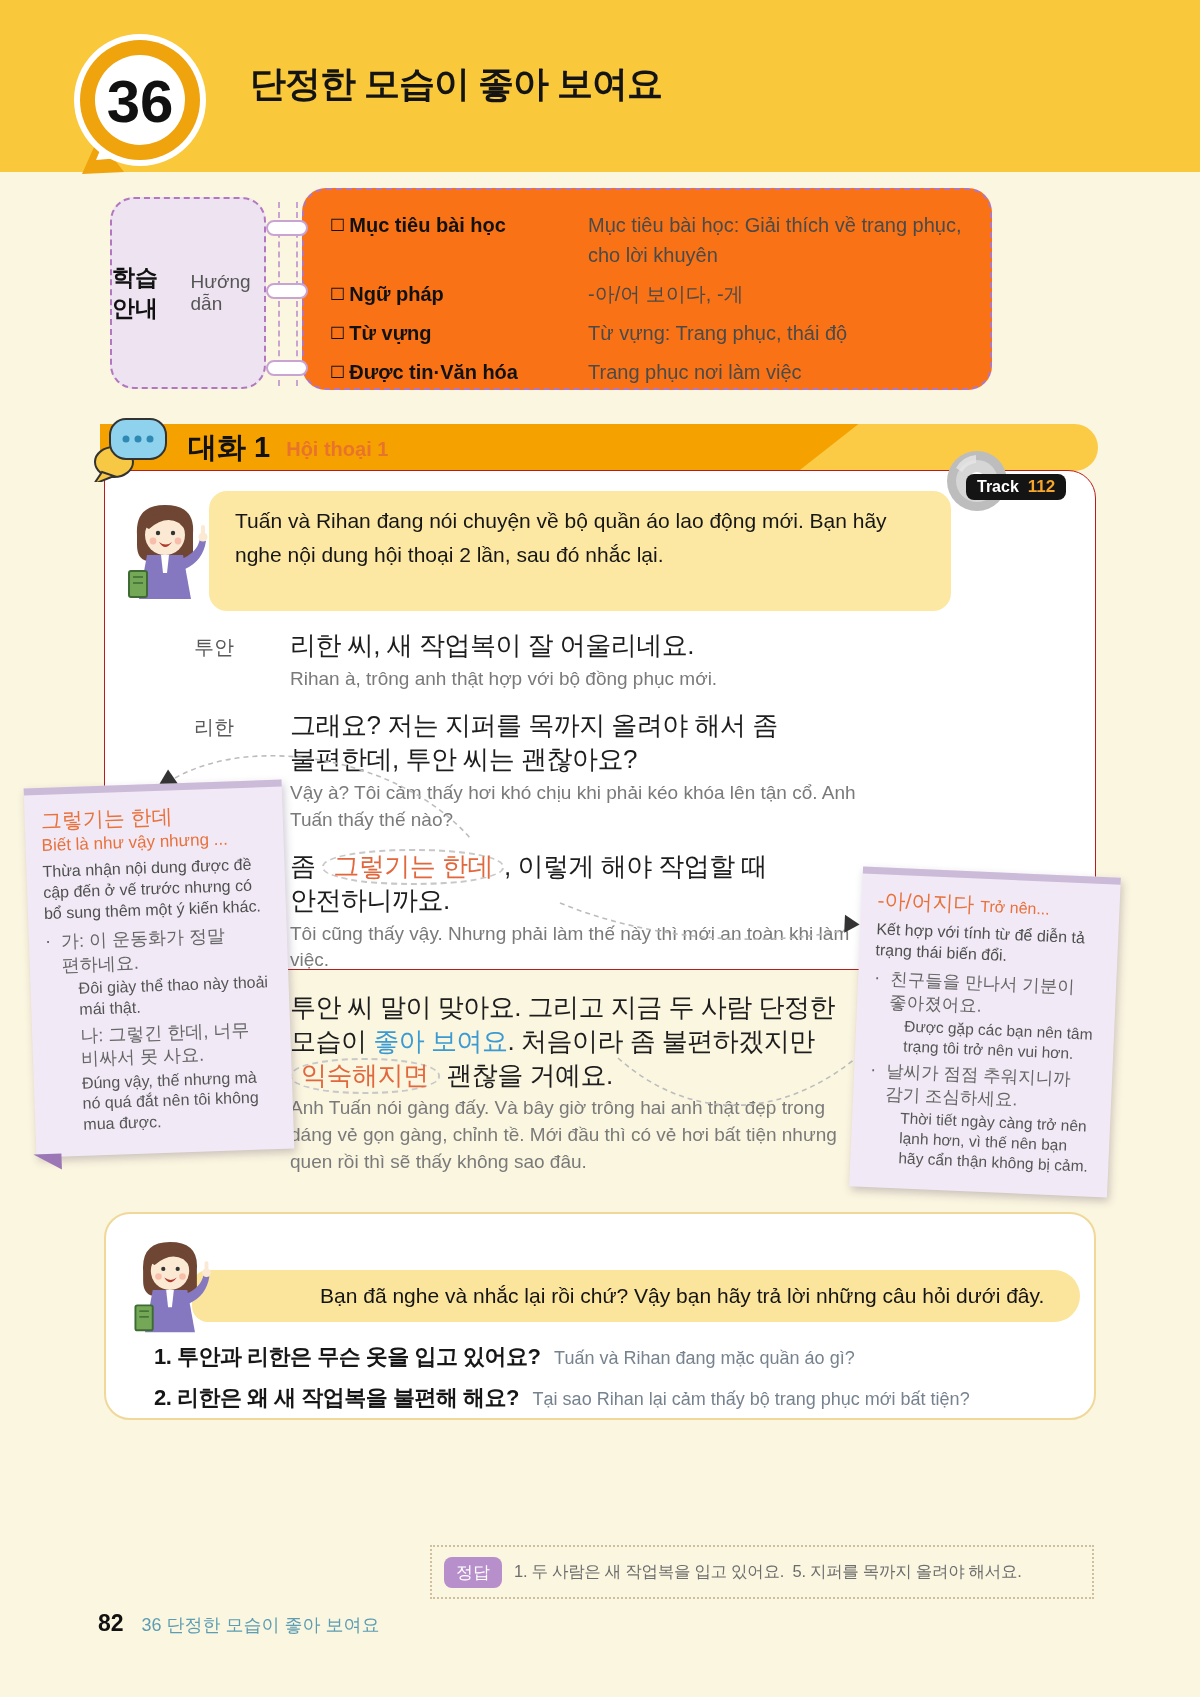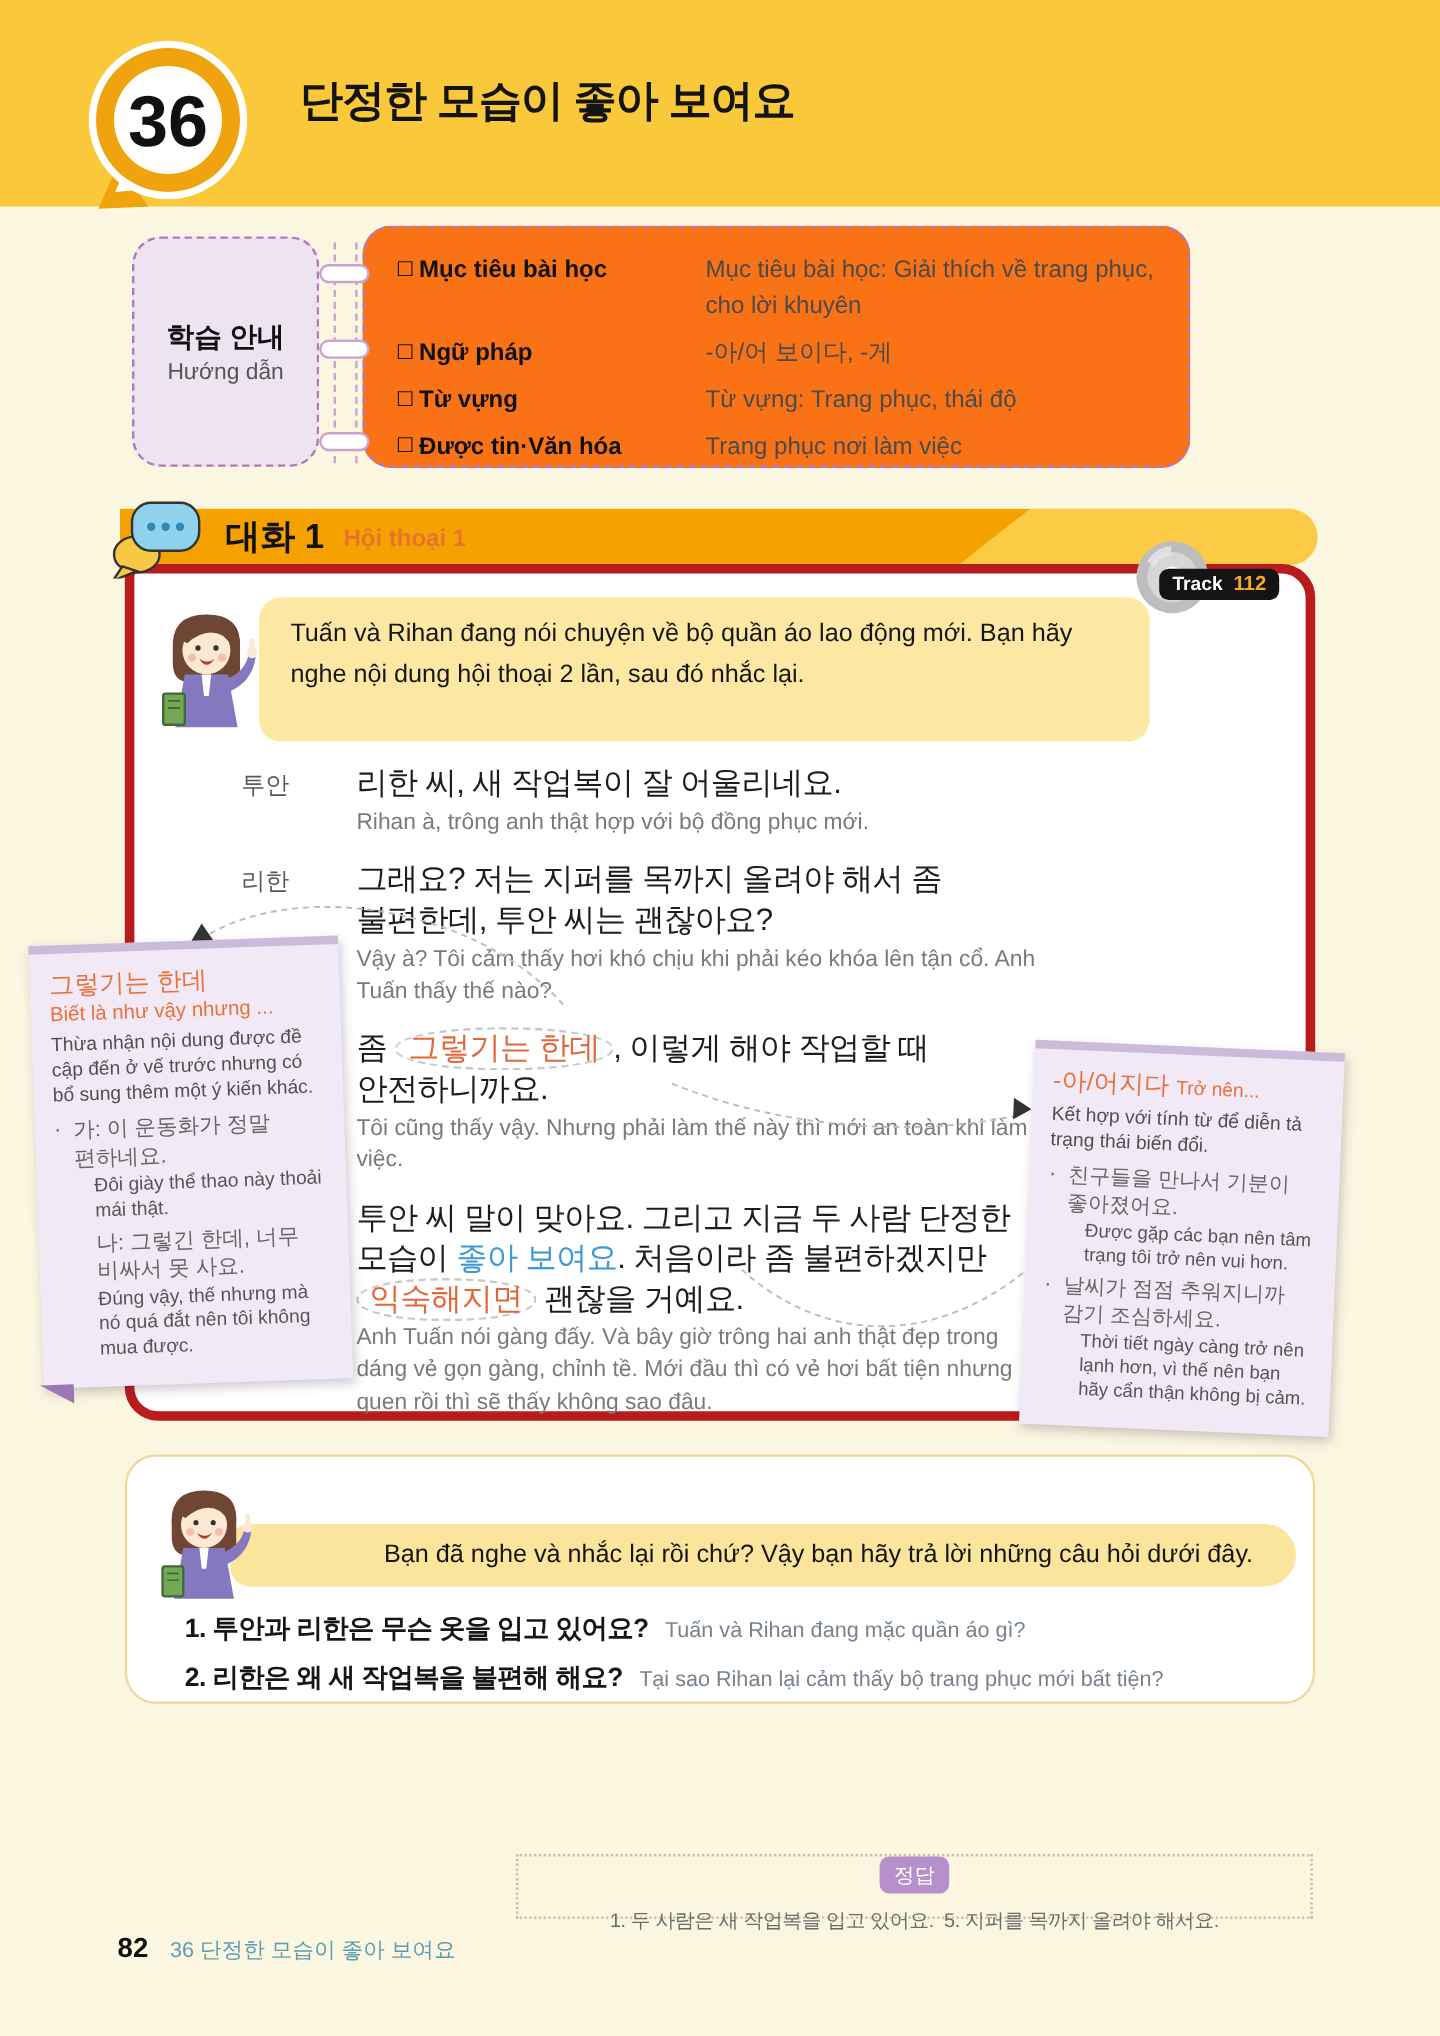--- a/index.html
+++ b/index.html
@@ -7,21 +7,21 @@
   .page { position:relative; width:1200px; height:1697px; background:#FBF6E0; overflow:hidden; margin:0 auto; }
 
   
   .top-band { position:absolute; left:0; top:0; width:1200px; height:172px; background:#F9C93B; }
   .lesson-badge { position:absolute; left:70px; top:32px; width:140px; height:146px; }
   .header-title { position:absolute; left:250px; top:60px; font-size:36px; font-weight:800; color:#141414; letter-spacing:-1px; }
   .header-subtitle { position:absolute; left:252px; top:124px; font-size:23px; color:#1d1d1d; }
 
   
   .guide-left { position:absolute; left:110px; top:197px; width:156px; height:192px; background:#EDE3F1;
-    border:2px dashed #B277BE; border-radius:24px; display:flex; flex-direction:column; align-items:center; justify-content:center; gap:4px; }
+    border:2px dashed #B277BE; border-radius:24px; display:flex; flex-direction:row; align-items:center; justify-content:center; gap:4px; }
   .guide-left .ko { font-size:23px; font-weight:700; color:#111; }
   .guide-left .vi { font-size:19px; color:#555; }
   .guide-line { position:absolute; top:202px; height:184px; border-left:2px dashed #C9A3D2; }
   .ring { position:absolute; left:266px; width:42px; height:16px; background:#fff; border:2px solid #C9A3D2; border-radius:8px; z-index:2; }
   .guide-right { position:absolute; left:302px; top:188px; width:690px; height:202px; background:#f97316;
     border:2px dashed #B277BE; border-radius:24px; padding:20px 26px; }
   .guide-grid { display:grid; grid-template-columns:250px 1fr; column-gap:8px; row-gap:9px; font-size:20px; line-height:1.5; }
   .guide-grid .lbl { font-weight:700; color:#111; white-space:nowrap; }
   .guide-grid .chk { font-size:17px; margin-right:4px; position:relative; top:-1px; }
   .guide-grid .val { color:#4a4a4a; }
@@ -34,22 +34,22 @@
   .dlg-banner .ko { font-size:29px; font-weight:800; color:#121212; }
   .dlg-banner .vi { font-size:20px; font-weight:700; color:#E8742C; position:relative; top:2px; }
   .bubble-icon { position:absolute; left:92px; top:414px; z-index:3; }
   .cd-icon { position:absolute; left:946px; top:450px; z-index:3; }
   .track-badge { position:absolute; left:966px; top:474px; z-index:4; background:#141414; border-radius:8px;
     padding:3px 11px; display:flex; align-items:baseline; gap:9px; }
   .track-badge .t { color:#fff; font-size:16px; font-weight:700; }
   .track-badge .n { color:#F6A62B; font-size:17px; font-weight:700; }
 
   
-  .dlg-box { position:absolute; left:104px; top:470px; width:992px; height:714px; background:#fff;
-    border:8px solid #b91c1c; border-radius:10px 28px 28px 28px; padding:20px 26px 0 0; }
+  .dlg-box { position:absolute; left:104px; top:470px; width:992px; height:500px; background:#fff;
+    border:1px solid #b91c1c; border-radius:10px 28px 28px 28px; padding:20px 26px 0 0; }
   .intro-row { display:flex; margin-left:10px; }
   .intro-row svg { flex:none; margin-top:8px; }
   .intro-box { margin-left:-6px; background:#FCE8A3; border-radius:18px; padding:13px 26px; width:742px;
     font-size:21px; line-height:1.6; color:#161616; }
   .dlg-lines { margin:18px 0 0 185px; width:578px; }
   .dlg-row { position:relative; margin-bottom:17px; }
   .dlg-row .speaker { position:absolute; left:-96px; top:5px; font-size:20px; color:#595959; }
   .dlg-row .ko { font-size:26px; color:#1d1d1d; line-height:1.3; word-break:keep-all; letter-spacing:-0.5px; }
   .dlg-row .vi { margin-top:3px; font-size:19px; color:#7a7a7a; line-height:1.4; }
   .hl-orange { color:#E2673C; }
@@ -88,21 +88,21 @@
   .q-banner { position:absolute; left:86px; top:56px; width:888px; height:52px; background:#FBE49B;
     border-radius:16px 26px 26px 16px; display:flex; align-items:center; padding-left:128px;
     font-size:21px; color:#141414; }
   .q-teacher { position:absolute; left:16px; top:22px; }
   .q-list { position:absolute; left:48px; top:128px; }
   .q-item { margin-bottom:11px; font-size:22px; font-weight:600; color:#161616; letter-spacing:-0.5px; }
   .q-item .vi { font-size:18px; font-weight:400; color:#76828E; margin-left:8px; letter-spacing:0; }
 
   
   .answer { position:absolute; left:430px; top:1545px; width:664px; height:54px; border:2px dotted #CDBF9F;
-    display:flex; align-items:center; gap:12px; padding:0 12px;flex-direction:column; }
+    display:flex; align-items:center; gap:12px; padding:0 12px; }
   .answer .badge { background:#B78FCB; color:#fff; font-size:17px; padding:4px 12px; border-radius:8px; flex:none; }
   .answer .txt { font-size:16.5px; color:#6d6d6d; white-space:pre-wrap; letter-spacing:-0.3px; }
 
   
   .footer { position:absolute; left:98px; top:1610px; display:flex; align-items:baseline; gap:18px; }
   .footer .num { font-size:23px; font-weight:700; color:#111; }
   .footer .chap { font-size:18px; color:#5C9DB3; }
 </style>
 </head>
 <body>

